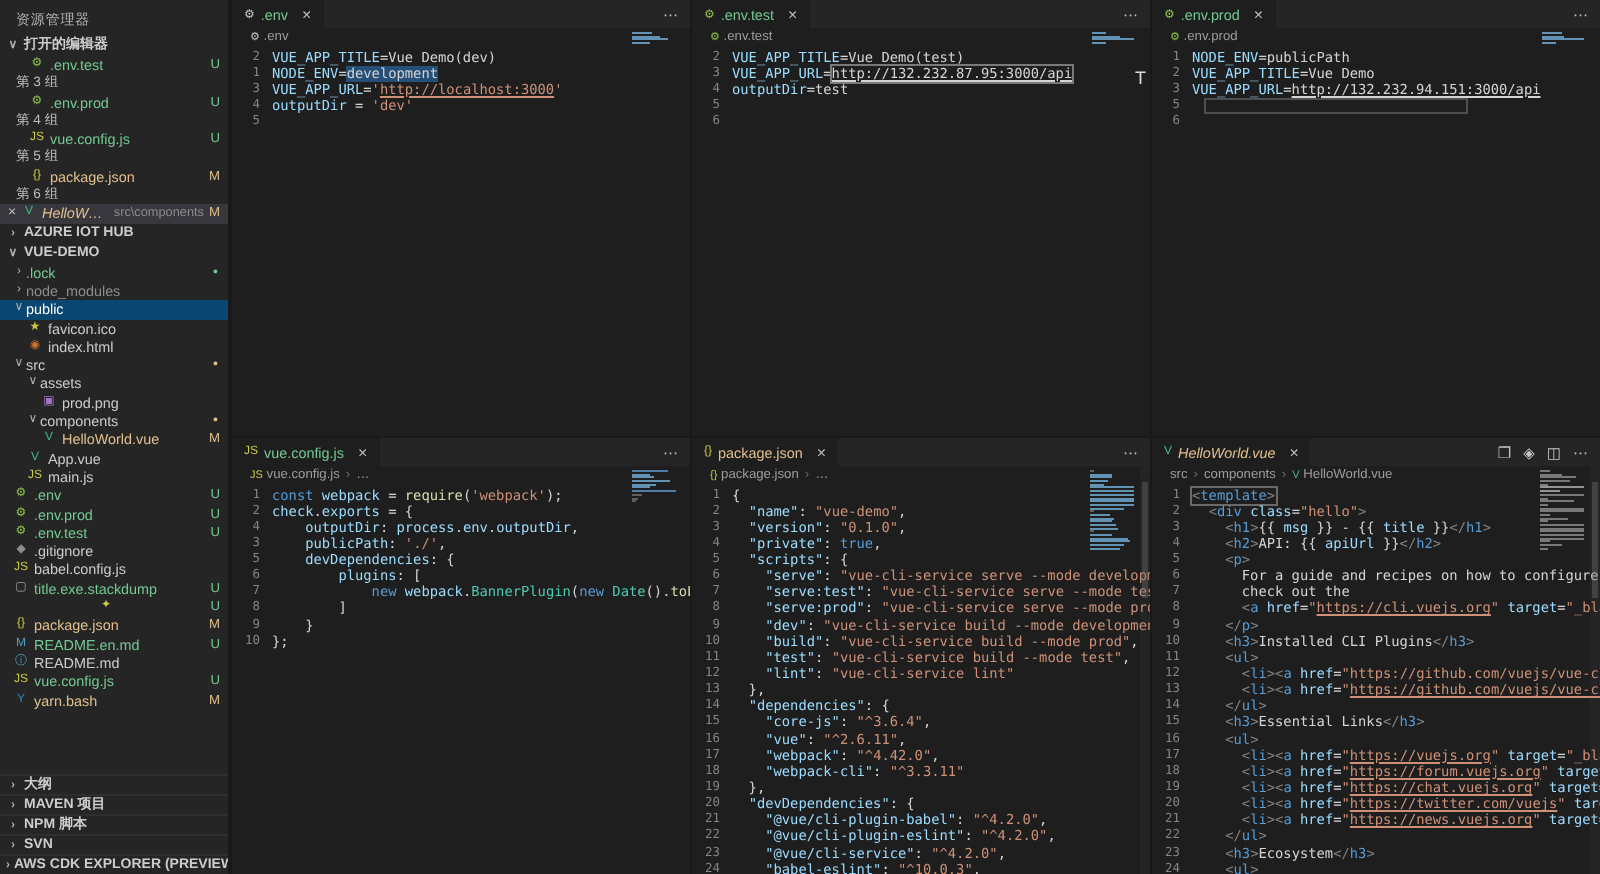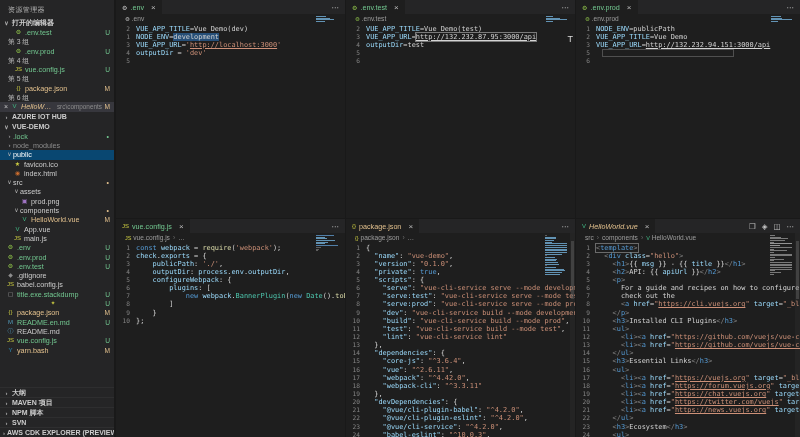--- a/index.html
+++ b/index.html
@@ -350,23 +350,23 @@
           </div>
         </div>
         <div class="breadcrumb">
           <span><span class="bc-icon" style="color: rgb(203, 203, 65);">JS</span> <span>vue.config.js</span></span>
           <span class="bc-sep">›</span>
           <span><span>…</span></span>
         </div>
         <div class="code">
           <div class="line"><span class="ln">1</span><span class="lc"><span class="t-kw">const</span><span class="t-p"> </span><span class="t-k">webpack</span><span class="t-p"> = </span><span class="t-fn">require</span><span class="t-p">(</span><span class="t-s">'webpack'</span><span class="t-p">);</span></span></div>
           <div class="line"><span class="ln">2</span><span class="lc"><span class="t-k">check</span><span class="t-p">.</span><span class="t-k">exports</span><span class="t-p"> = {</span></span></div>
+          <div class="line"><span class="ln">4</span><span class="lc"><span class="t-p">    </span><span class="t-k">outputDir</span><span class="t-p">: </span><span class="t-k">process</span><span class="t-p">.</span><span class="t-k">env</span><span class="t-p">.</span><span class="t-k">outputDir</span><span class="t-p">,</span></span></div>
           <div class="line"><span class="ln">3</span><span class="lc"><span class="t-p">    </span><span class="t-k">publicPath</span><span class="t-p">: </span><span class="t-s">'./'</span><span class="t-p">,</span></span></div>
-          <div class="line"><span class="ln">4</span><span class="lc"><span class="t-p">    </span><span class="t-k">outputDir</span><span class="t-p">: </span><span class="t-k">process</span><span class="t-p">.</span><span class="t-k">env</span><span class="t-p">.</span><span class="t-k">outputDir</span><span class="t-p">,</span></span></div>
-          <div class="line"><span class="ln">5</span><span class="lc"><span class="t-p">    </span><span class="t-k">configureWebpack</span><span class="t-p">: {</span></span></div>
+          <div class="line"><span class="ln">5</span><span class="lc"><span class="t-p">    </span><span class="t-k">devDependencies</span><span class="t-p">: {</span></span></div>
           <div class="line"><span class="ln">6</span><span class="lc"><span class="t-p">        </span><span class="t-k">plugins</span><span class="t-p">: [</span></span></div>
           <div class="line"><span class="ln">7</span><span class="lc"><span class="t-p">            </span><span class="t-kw">new</span><span class="t-p"> </span><span class="t-k">webpack</span><span class="t-p">.</span><span class="t-cl">BannerPlugin</span><span class="t-p">(</span><span class="t-kw">new</span><span class="t-p"> </span><span class="t-cl">Date</span><span class="t-p">().</span><span class="t-fn">toL</span></span></div>
           <div class="line"><span class="ln">8</span><span class="lc"><span class="t-p">        ]</span></span></div>
           <div class="line"><span class="ln">9</span><span class="lc"><span class="t-p">    }</span></span></div>
           <div class="line"><span class="ln">10</span><span class="lc"><span class="t-p">};</span></span></div>
         </div>
         <div class="minimap" style="right: 7px;">
           <div class="mm-bar" style="width: 17.5px; background: rgb(90, 143, 192);"></div>
           <div class="mm-bar" style="width: 9px; background: rgb(111, 168, 207);"></div>
           <div class="mm-bar" style="width: 10.5px; background: rgb(111, 168, 207);"></div>

